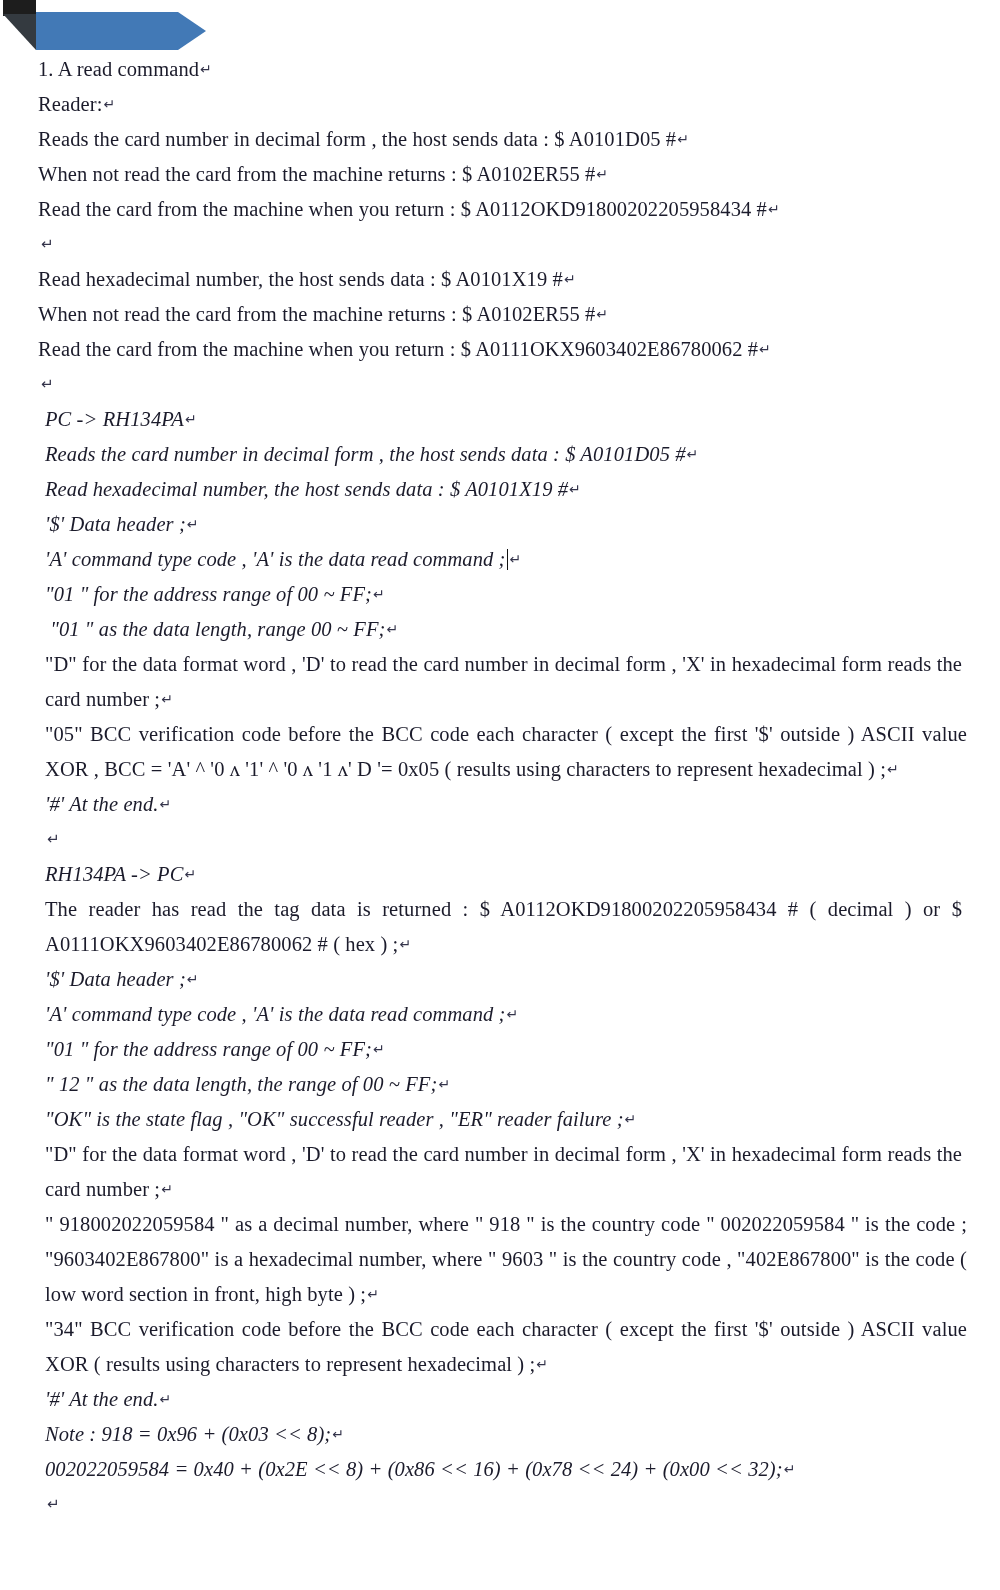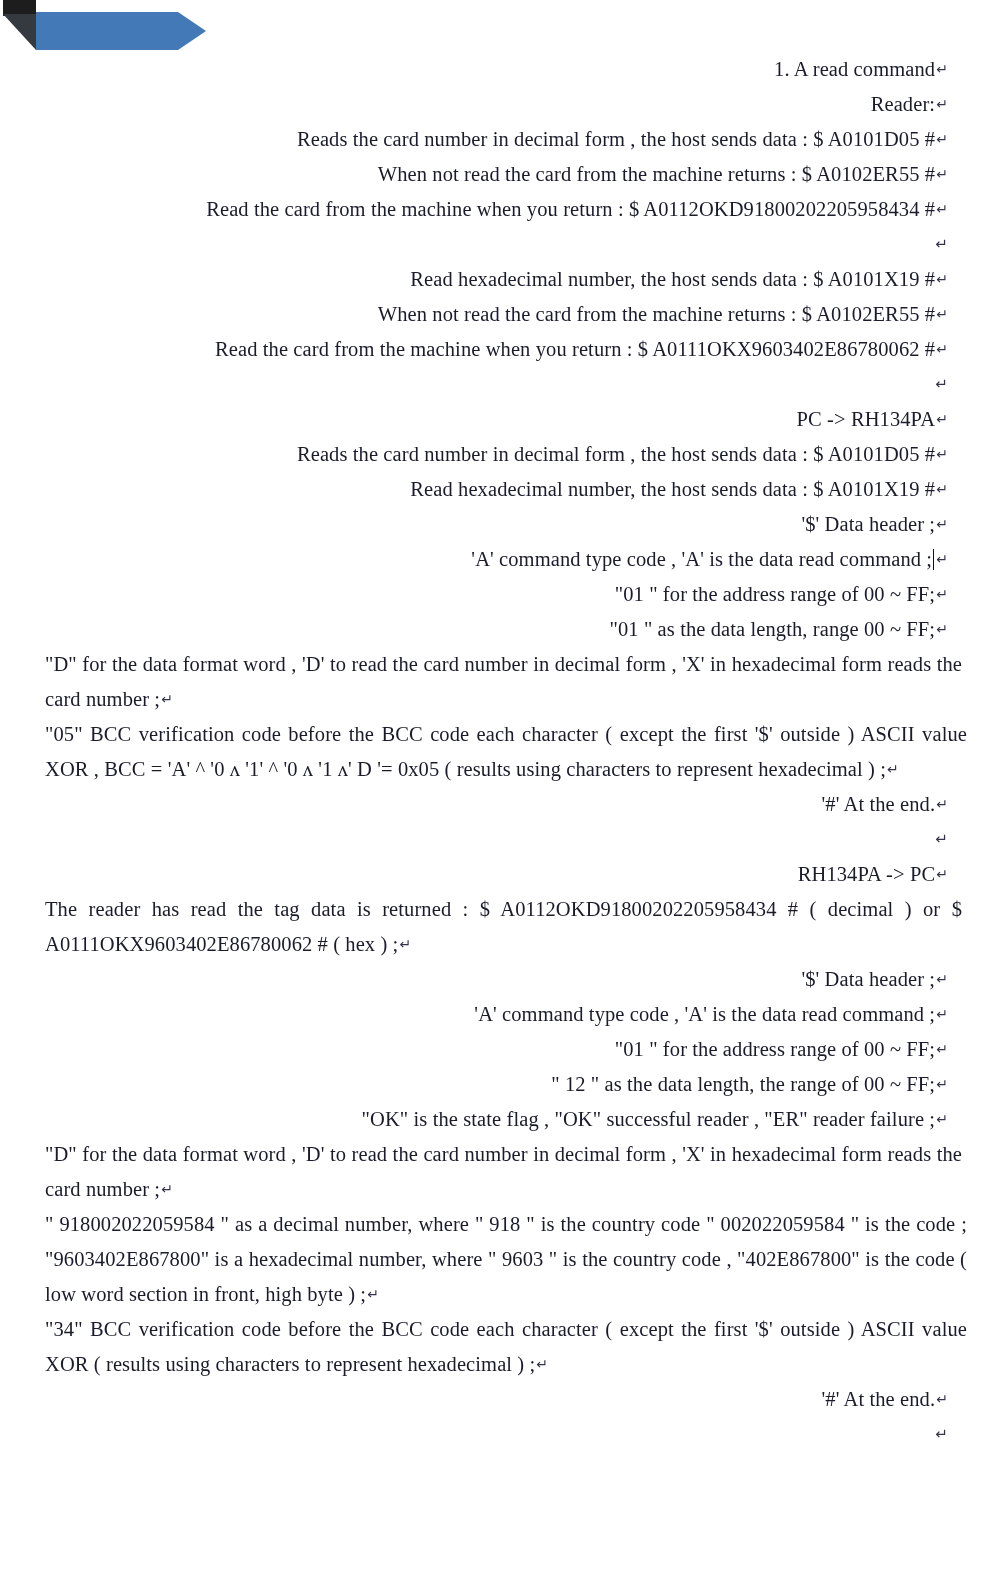--- a/index.html
+++ b/index.html
@@ -36,24 +36,23 @@
   }
 
   .line {
     font-size: 20.5px;
     line-height: 35px;
     height: 35px;
     padding-left: 38px;
     padding-right: 52px;
     white-space: pre;
     letter-spacing: 0.1px;
-    text-align: right;
   }
 
-  .line.indent1 { padding-left: 45px; }
+  .line.indent1 { padding-left: 45px; font-style: italic; }
 
   
   .para {
     font-size: 20.5px;
     line-height: 35px;
     padding-left: 45px;
     padding-right: 38px;
     text-align: justify;
     text-align-last: left;
     letter-spacing: 0.1px;
@@ -144,16 +143,18 @@
   <div class="line indent1"><span>"OK" is the state flag , "OK" successful reader , "ER" reader failure ;</span><span class="pil">↵</span></div>
 
   <div class="para"><span>"D" for the data format word , 'D' to read the card number in decimal form , 'X' in hexadecimal form reads the card number ;</span><span class="pil">↵</span></div>
 
   <div class="para wide"><span>" 918002022059584 " as a decimal number, where " 918 " is the country code " 002022059584 " is the code ; "9603402E867800" is a hexadecimal number, where " 9603 " is the country code , "402E867800" is the code ( low word section in front, high byte ) ;</span><span class="pil">↵</span></div>
 
   <div class="para wide"><span>"34" BCC verification code before the BCC code each character ( except the first '$' outside ) ASCII value XOR ( results using characters to represent hexadecimal ) ;</span><span class="pil">↵</span></div>
 
   <div class="line indent1"><span>'#' At the end.</span><span class="pil">↵</span></div>
 
+  <div class="line indent1"><span>Note : 918 = 0x96 + (0x03 &lt;&lt; 8);</span><span class="pil">↵</span></div>
+  <div class="line indent1"><span>002022059584 = 0x40 + (0x2E &lt;&lt; 8) + (0x86 &lt;&lt; 16) + (0x78 &lt;&lt; 24) + (0x00 &lt;&lt; 32);</span><span class="pil">↵</span></div>
 
   <div class="line blank" style="padding-left:46px;"><span class="pil">↵</span></div>
 
 </div>
 
 </body></html>

